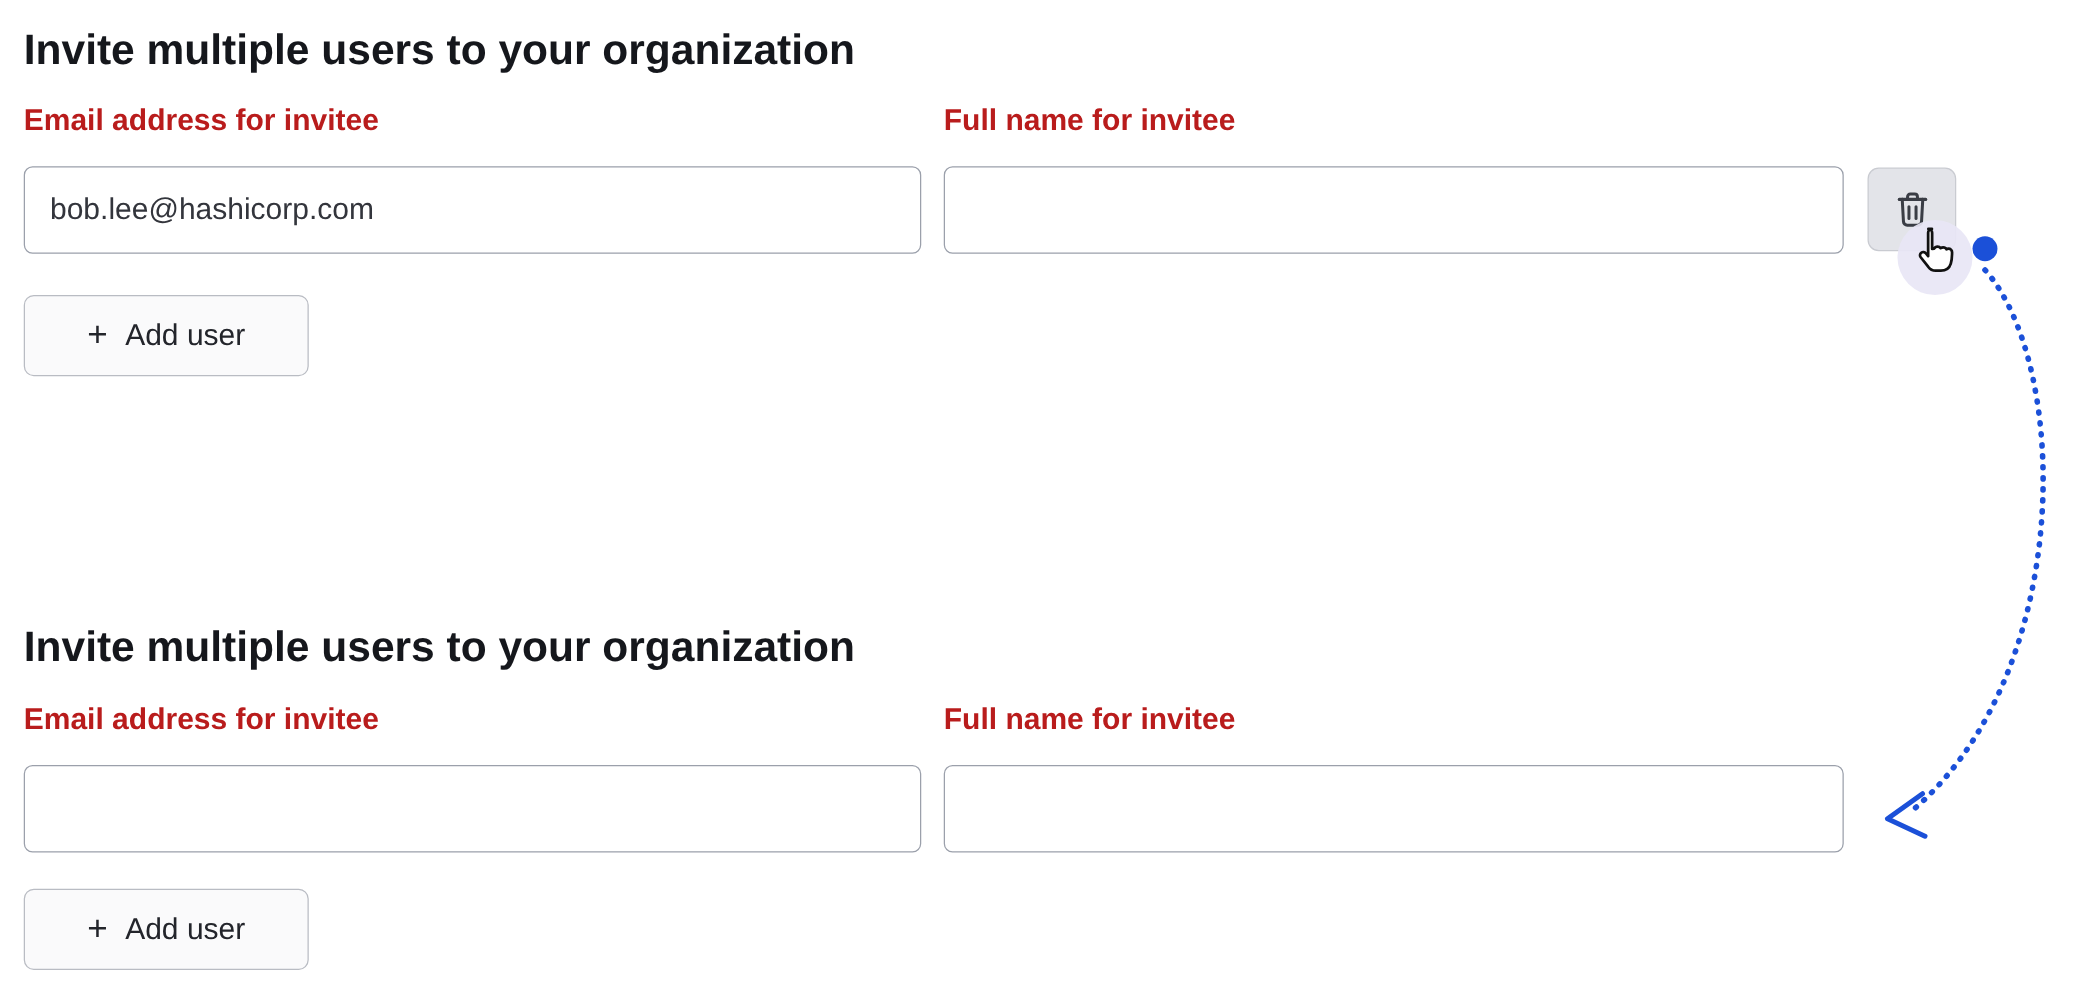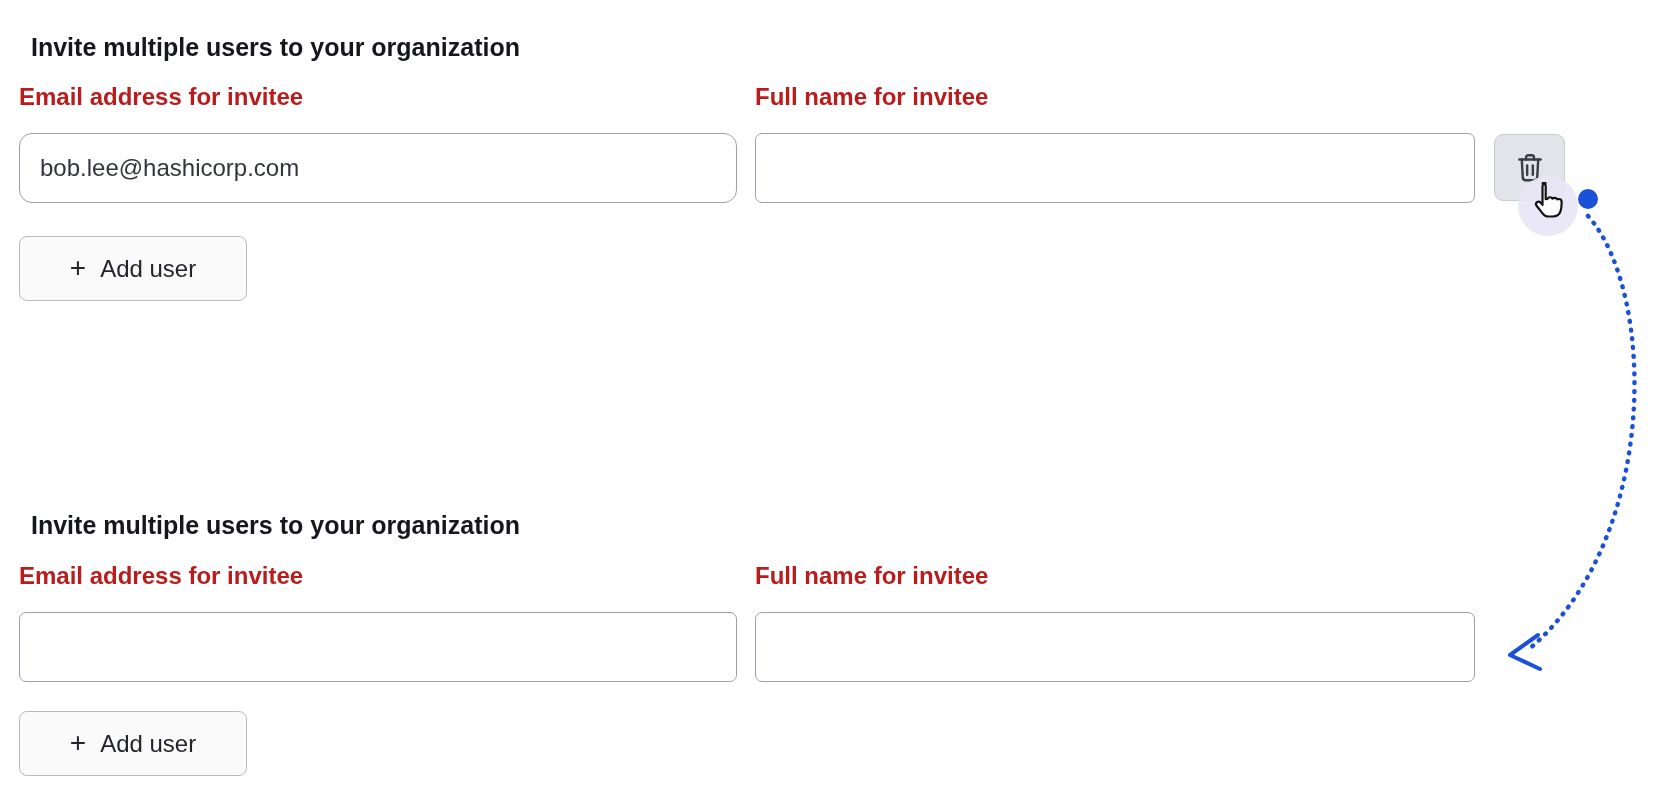--- a/index.html
+++ b/index.html
@@ -4,22 +4,22 @@
 <style>
   html,body{margin:0;padding:0;}
   body{
     width:1672px;height:800px;position:relative;overflow:hidden;
     background:#ffffff;
     font-family:"Liberation Sans", sans-serif;
     color:#15171c;
   }
   .abs{position:absolute;}
   .heading{
-    font-size:25px;font-weight:700;color:#15171c;line-height:1.2;
-    margin:12px;
+    font-size:34px;font-weight:700;color:#15171c;line-height:1.2;
+    margin:0;
   }
   .field-label{
     font-size:24px;font-weight:700;color:#b91c1c;line-height:1.2;
   }
   .text-input{
     position:absolute;height:70px;box-sizing:border-box;
     border:1.5px solid #9ba0ab;border-radius:7px;background:#ffffff;
     font-family:"Liberation Sans", sans-serif;
     font-size:24px;color:#33353c;padding:0 20px;outline:none;
   }
@@ -48,21 +48,21 @@
 </head>
 <body>
 
 <section>
   <h2 class="heading abs" style="left:19px;top:20px;">Invite multiple users to your organization</h2>
 
   <div class="field-label abs" style="left:19px;top:83px;">Email address for invitee</div>
 
   <div class="field-label abs" style="left:755px;top:83px;">Full name for invitee</div>
 
-  <input class="text-input" style="left: 19px; top: 133px; width: 718px; border-radius: 13px;" value="bob.lee@hashicorp.com">
+  <input class="text-input" style="left: 19px; top: 133px; width: 718px;" value="bob.lee@hashicorp.com">
 
   <input class="text-input" style="left: 755px; top: 133px; width: 720px;" value="">
 
   <button class="btn-delete" style="left:1494px;top:134px;">
     <span style="display:flex;">
       <svg width="34" height="34" viewBox="0 0 24 24" fill="none" stroke="#3a3d45" stroke-width="1.7" stroke-linecap="round" stroke-linejoin="round">
         <path d="M4.5 6h15"></path>
         <path d="M9.2 6V4.6c0-.9.7-1.6 1.6-1.6h2.4c.9 0 1.6.7 1.6 1.6V6"></path>
         <path d="M6.2 6l.7 12.6c.06 1.1 1 2 2.1 2h6c1.1 0 2.04-.9 2.1-2L17.8 6"></path>
         <path d="M10 10.2v6.6"></path>

